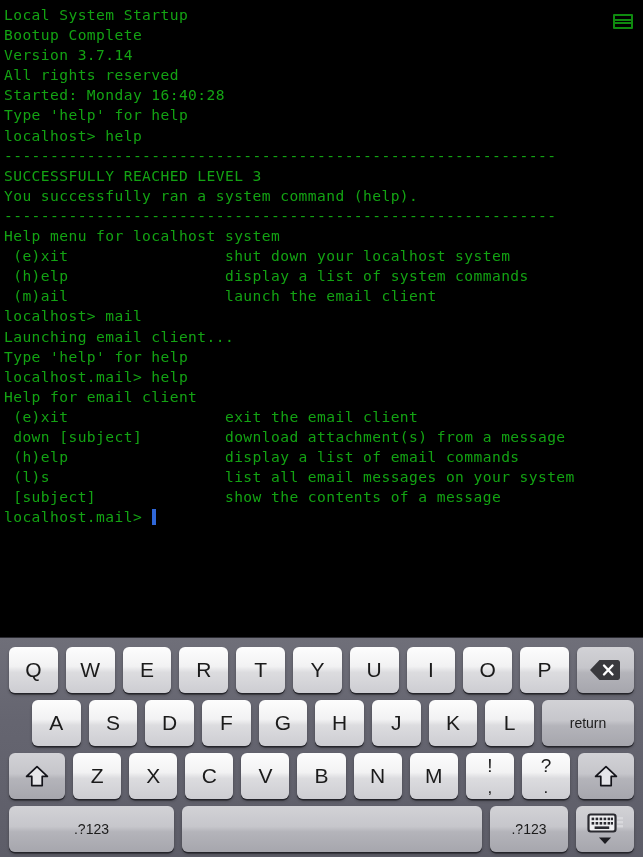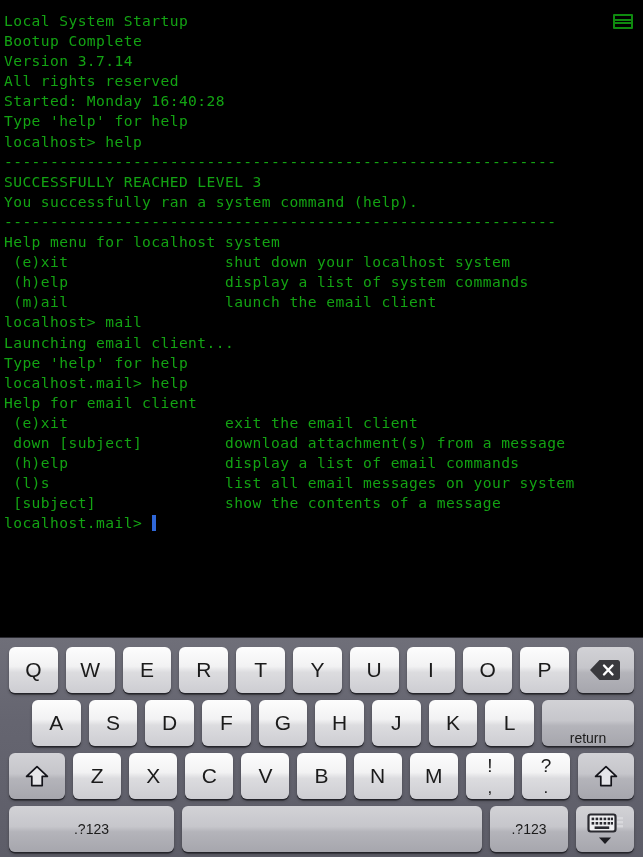--- a/index.html
+++ b/index.html
@@ -15,21 +15,21 @@
   
   #terminal {
     position: absolute;
     left: 0; top: 0;
     width: 643px; height: 637px;
     background: #000000;
     overflow: hidden;
   }
   #term-lines {
     position: absolute;
-    left: 4px; top: 11px;
+    left: 4px; top: 5px;
     white-space: pre;
     font-family: "DejaVu Sans Mono", "Liberation Mono", monospace;
     font-size: 14.6px;
     line-height: 20.1px;
     color: #13a313;
     letter-spacing: 0.42px;
   }
   .tline { display: block; height: 20.1px; white-space: pre; }
   .cursor {
     display: inline-block;
@@ -102,21 +102,21 @@
   }
   .key.letter { flex: 1 1 0; }
   .key.small-label { font-size: 14px; }
 
   
   #row1 .key { flex: 1 1 0; }
   #row1 .key.backspace { flex: 0 0 57px; }
   
   #row2 { padding-left: 28px; padding-right: 5px; }
   #row2 .key { flex: 1 1 0; }
-  #row2 .key.return { flex: 0 0 92px; align-items: flex-end; }
+  #row2 .key.return { flex: 0 0 92px; }
   
   #row3 .key { flex: 1 1 0; }
   #row3 .key.shift { flex: 0 0 56px; }
   
   #row4 .key.numkey-left { flex: 0 0 165px; }
   #row4 .key.space { flex: 1 1 0; }
   #row4 .key.numkey-right { flex: 0 0 78px; }
   #row4 .key.hidekb { flex: 0 0 58px; }
 
   .dual {

